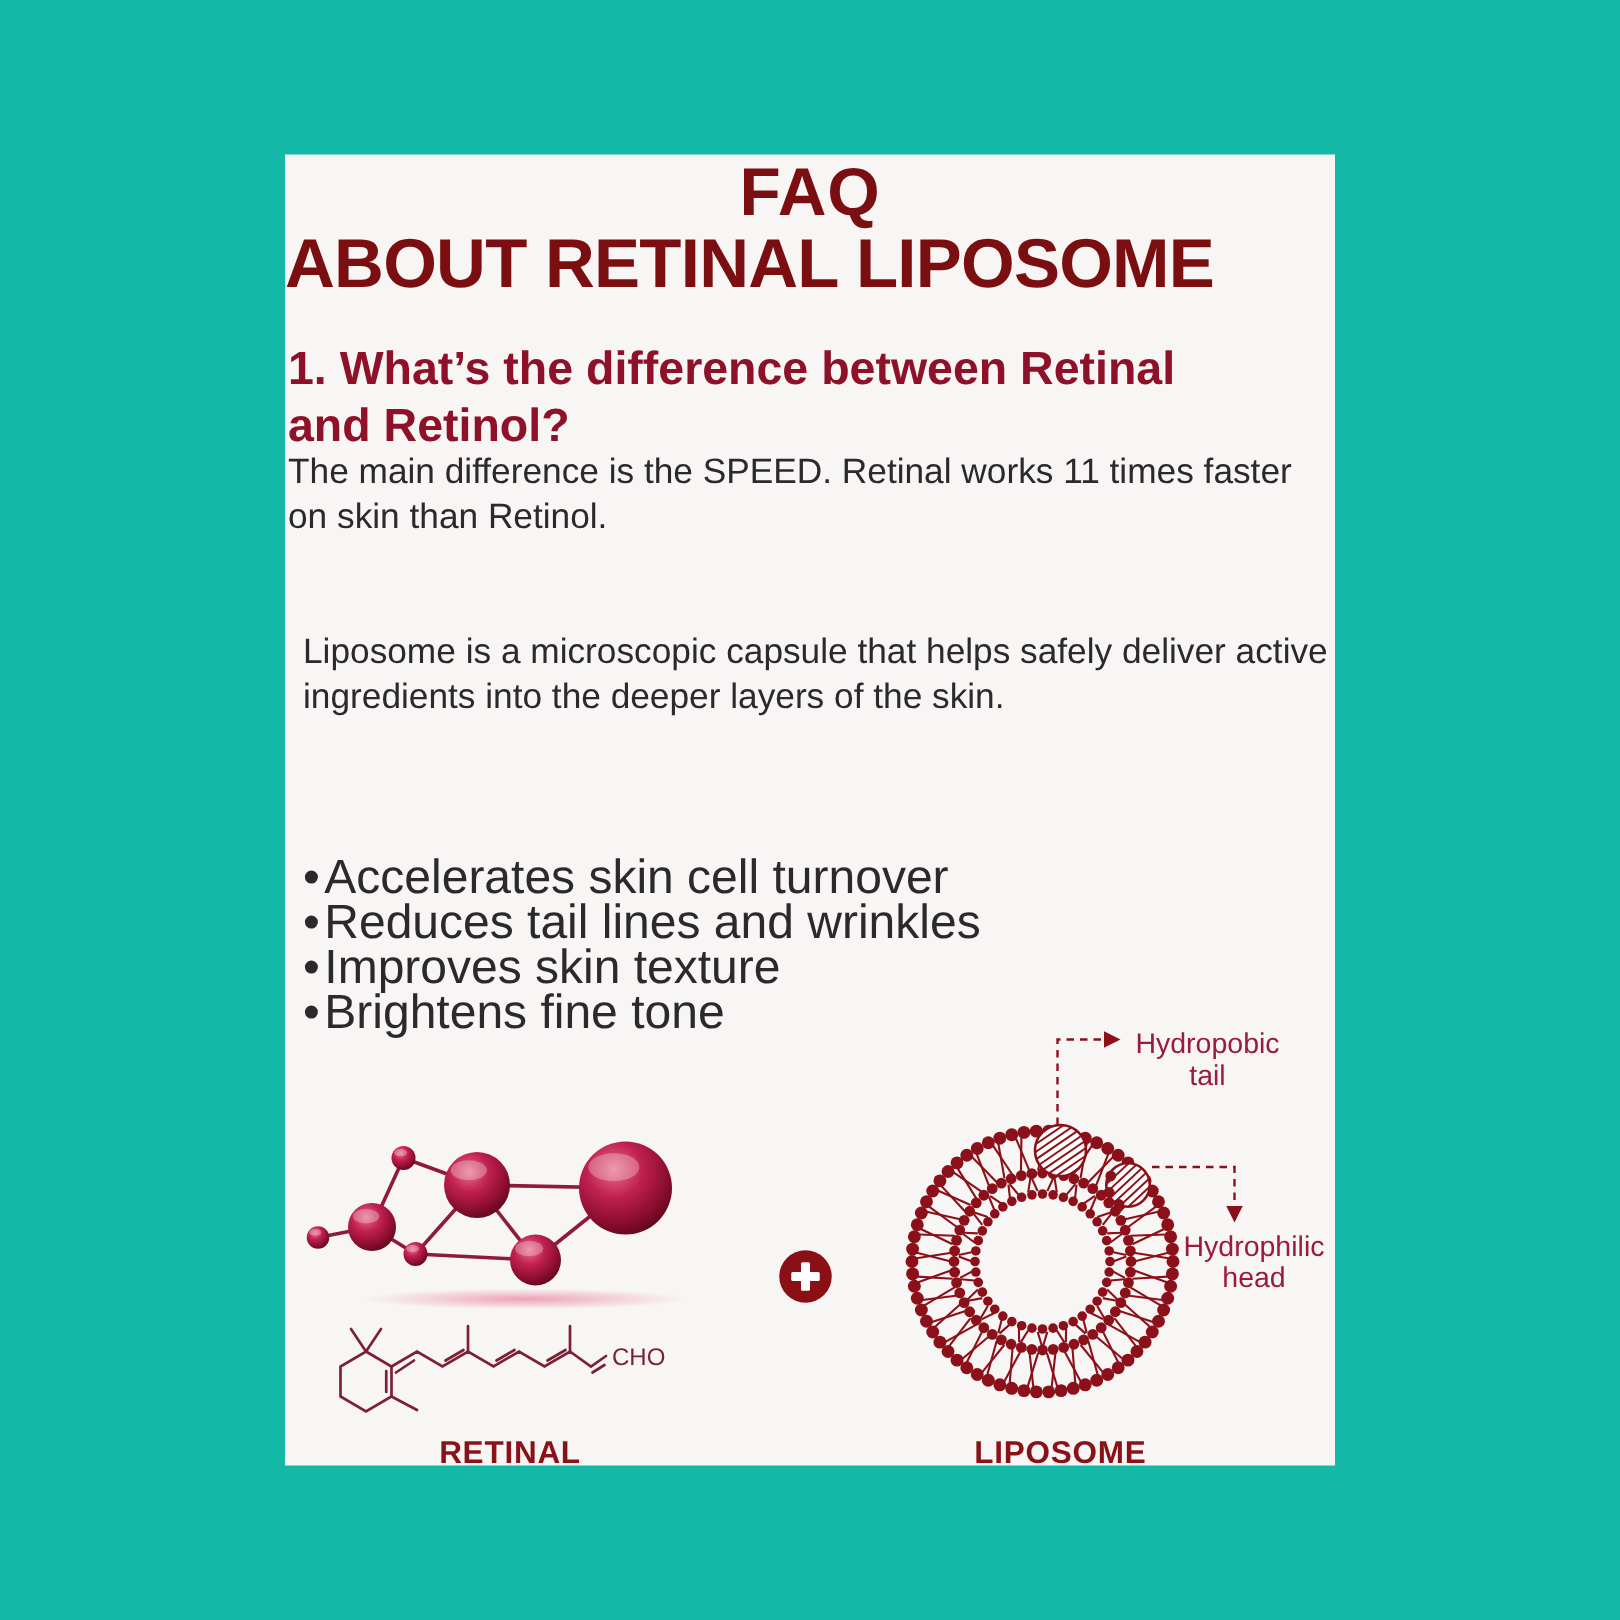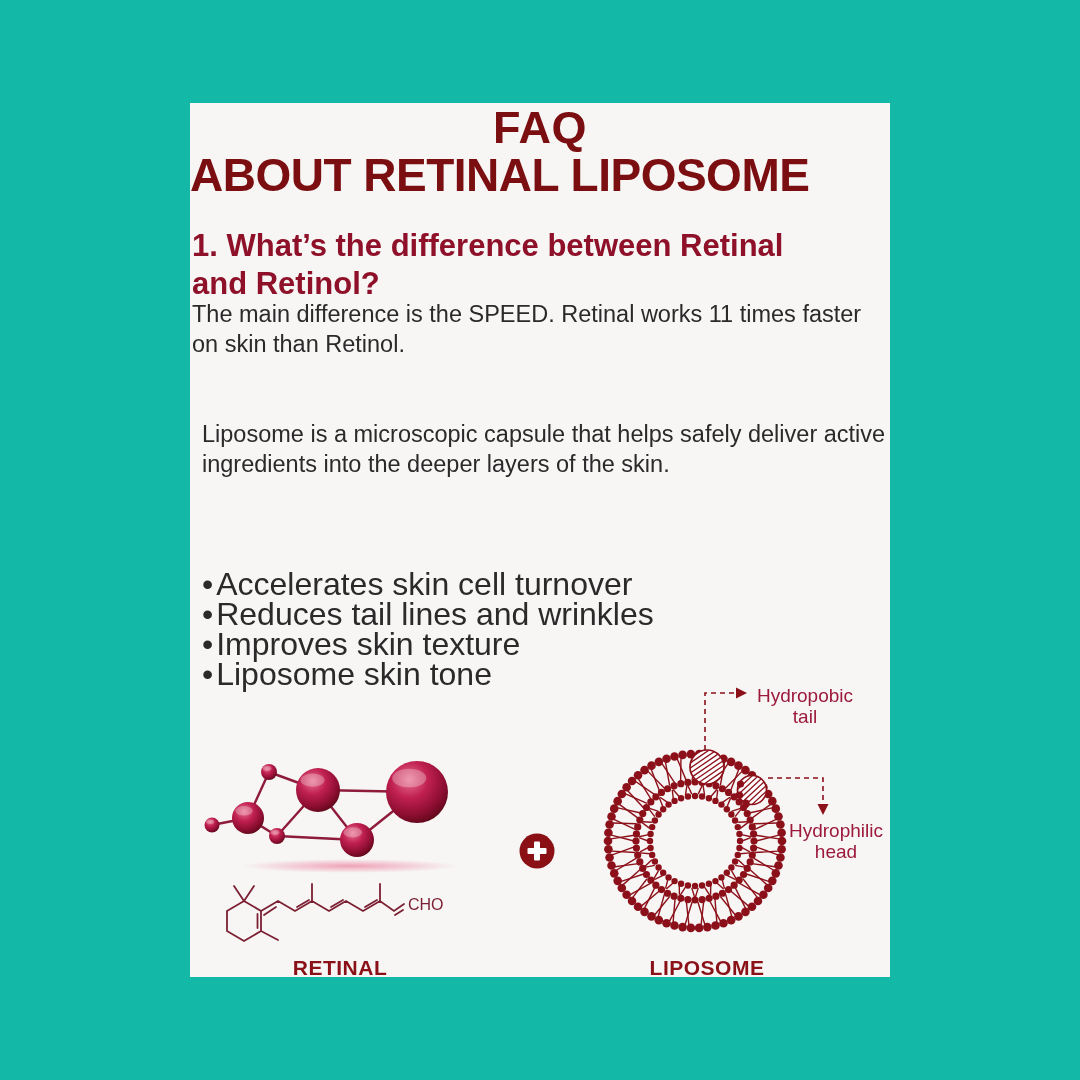--- a/index.html
+++ b/index.html
@@ -45,21 +45,21 @@
 
     <div class="abs question q1">1. What’s the difference between Retinal and Retinol?</div>
     <div class="abs answer a1">The main difference is the SPEED. Retinal works 11 times faster on skin than Retinol.</div>
 
     <div class="abs answer a2">Liposome is a microscopic capsule that helps safely deliver active ingredients into the deeper layers of the skin.</div>
 
     <ul class="abs bullets">
       <li>Accelerates skin cell turnover</li>
       <li>Reduces tail lines and wrinkles</li>
       <li>Improves skin texture</li>
-      <li>Liposome skin tone</li>
+      <li>Brightens fine tone</li>
     </ul>
 
     <svg id="diagram-svg" class="abs" width="700" height="318" viewBox="0 556 700 318">
       <defs>
         <radialGradient id="sphereGrad" cx="38%" cy="30%" r="75%">
           <stop offset="0%" stop-color="#e8718f"></stop>
           <stop offset="40%" stop-color="#c02050"></stop>
           <stop offset="75%" stop-color="#8e0e31"></stop>
           <stop offset="100%" stop-color="#5c0718"></stop>
         </radialGradient>

